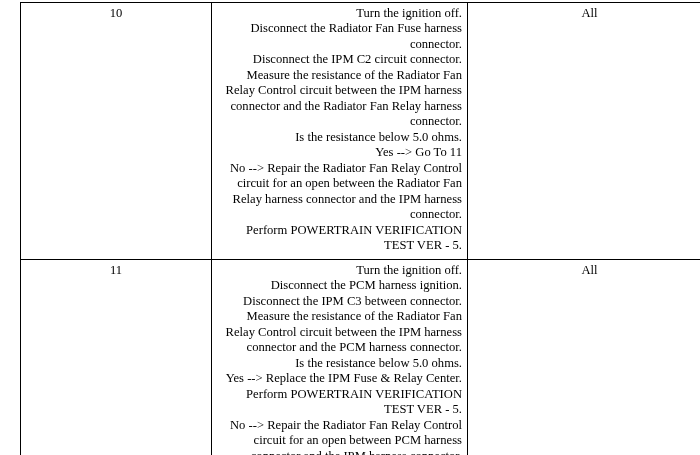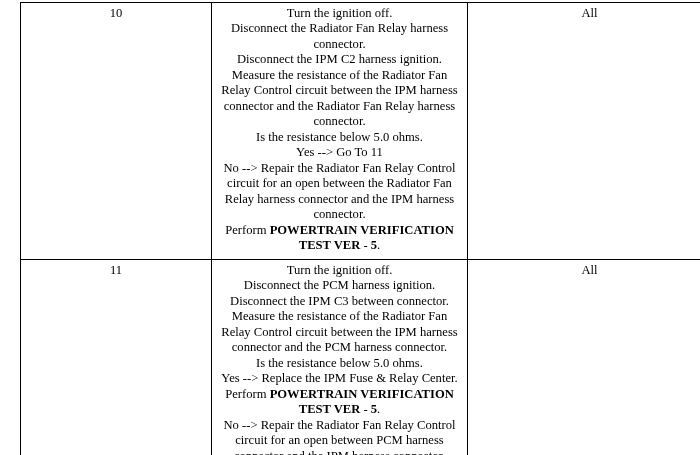--- a/index.html
+++ b/index.html
@@ -36,48 +36,48 @@
     font-size: 12.6px;
     line-height: 1.23;
   }
   td.col-step {
     width: 180px;
     text-align: center;
     padding-top: 4px;
   }
   td.col-action {
     width: 245px;
-    text-align: center;
+    text-align: right;
   }
   td.col-applies {
     width: 233px;
     text-align: center;
     padding-top: 4px;
   }
   .line {
     display: block;
     white-space: normal;
   }
   .bold {
-    font-weight: bold;
+    font-weight: normal;
   }
 </style>
 </head>
 <body>
 
 <div class="page">
   <table class="diag-table">
     <tbody>
       <tr>
         <td class="col-step">10</td>
         <td class="col-action">
           <div>
               <span class="line"><span>Turn the ignition off.</span></span>
-              <span class="line"><span>Disconnect the Radiator Fan Relay harness connector.</span></span>
-              <span class="line"><span>Disconnect the IPM C2 harness ignition.</span></span>
+              <span class="line"><span>Disconnect the Radiator Fan Fuse harness connector.</span></span>
+              <span class="line"><span>Disconnect the IPM C2 circuit connector.</span></span>
               <span class="line"><span>Measure the resistance of the Radiator Fan Relay Control circuit between the IPM harness connector and the Radiator Fan Relay harness connector.</span></span>
               <span class="line"><span>Is the resistance below 5.0 ohms.</span></span>
               <span class="line"><span>Yes --&gt;  Go To 11</span></span>
               <span class="line"><span>No --&gt; Repair the Radiator Fan Relay Control circuit for an open between the Radiator Fan Relay harness connector and the IPM harness connector.</span></span>
               <span class="line"><span>Perform </span><span class="bold">POWERTRAIN VERIFICATION TEST VER</span><span> - </span><span class="bold">5</span><span>.</span></span>
             </div>
         </td>
         <td class="col-applies">All</td>
       </tr>
       <tr>

